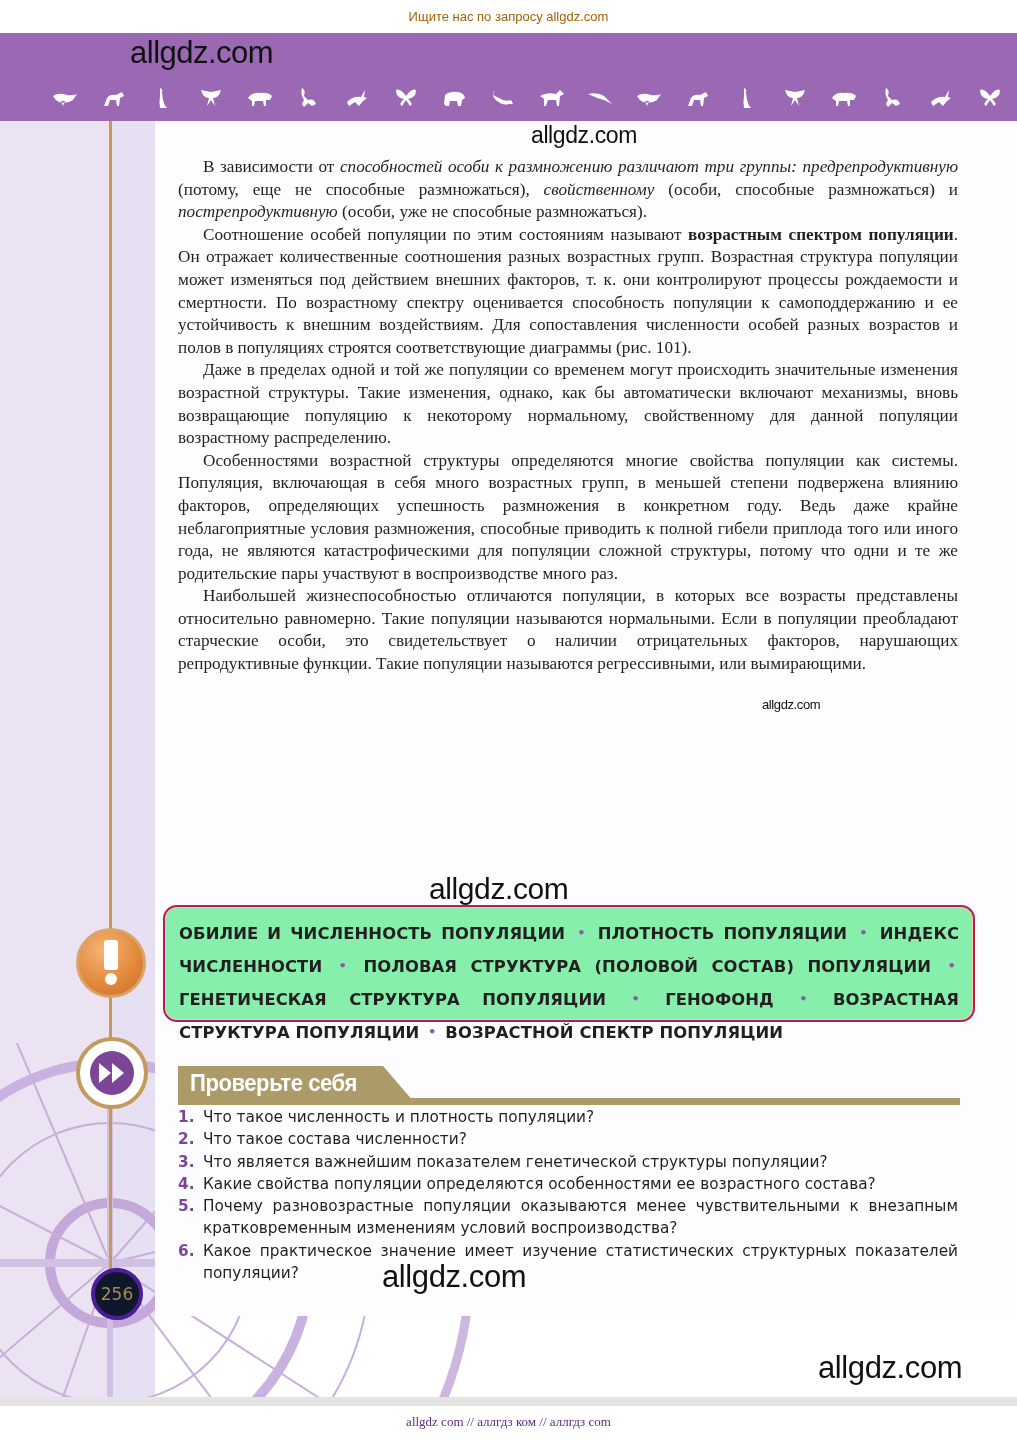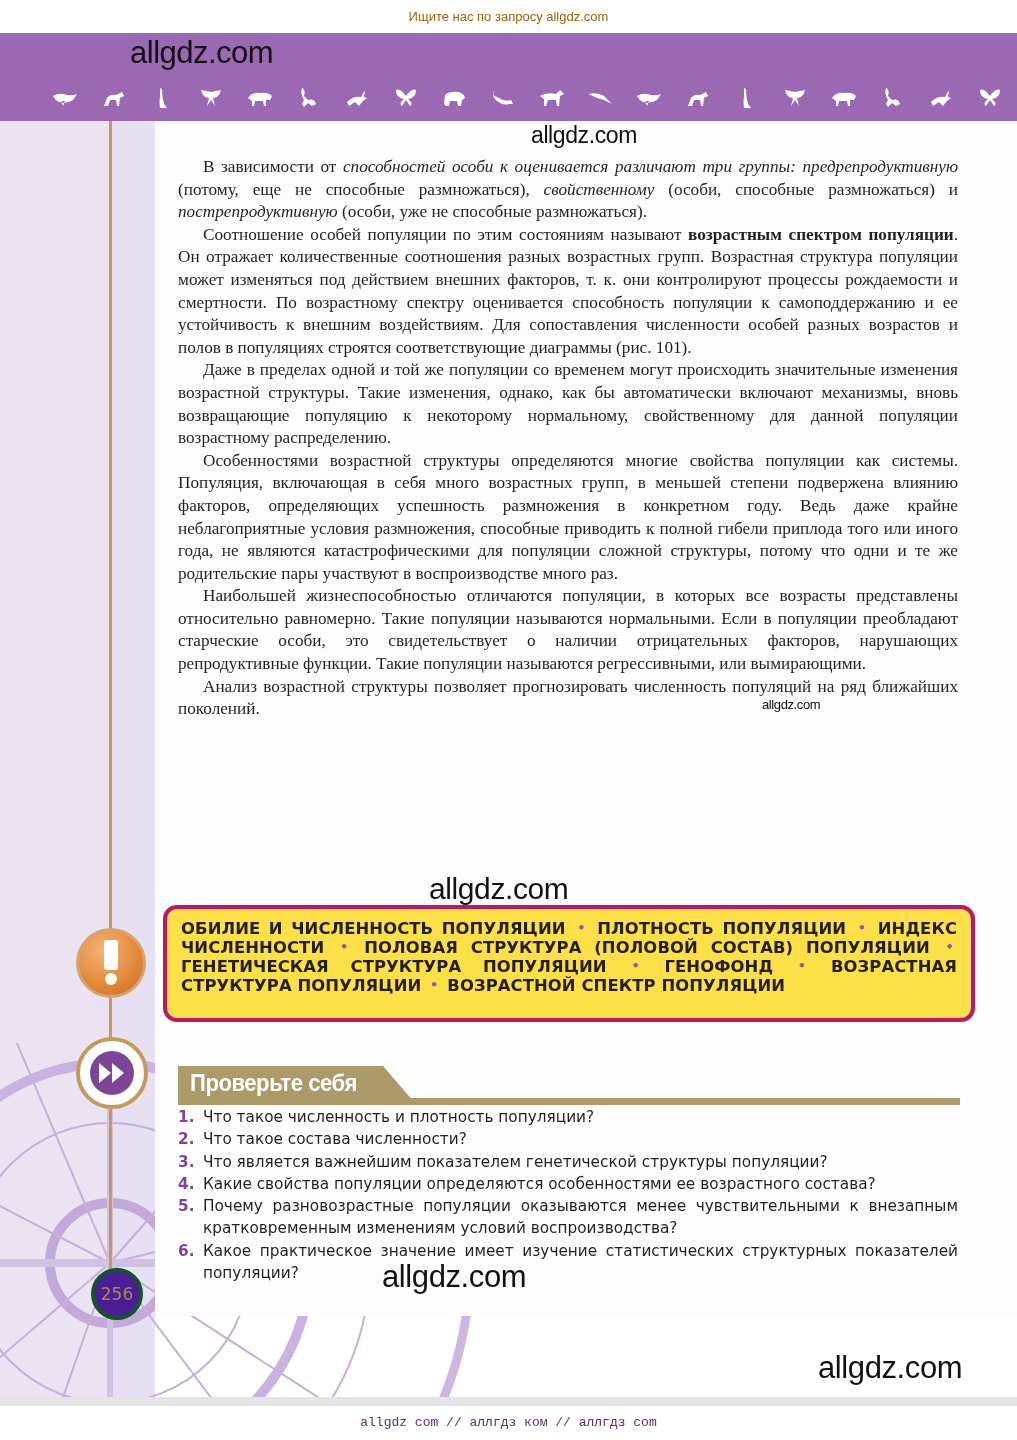--- a/index.html
+++ b/index.html
@@ -63,26 +63,26 @@
     .body-text {
       position: absolute; left: 178px; top: 122px; width: 780px;
       font-size: 17.2px; line-height: 22.6px; text-align: justify;
     }
     .body-text p { text-indent: 25px; margin: 0; }
     .body-text i { font-style: italic; }
     .body-text b { font-weight: bold; }
 
     .keyword-box {
       position: absolute; left: 163px; top: 872px; width: 812px; height: 117px;
-      background: #fde047;
-      border: 4px solid #be185d;
+      background: #86efac;
+      border: 2px solid #be185d;
       border-radius: 14px;
       padding: 11px 14px 0 14px;
       font-family: "DejaVu Sans", sans-serif; font-weight: bold;
-      font-size: 16.4px; line-height: 18px; color: #231f20;
+      font-size: 16.4px; line-height: 32px; color: #231f20;
       text-align: justify; text-align-last: left;
       letter-spacing: 0.1px;
       box-shadow: inset 0 0 0 1px #e9d6a4;
     }
     .keyword-box .sep { color: #8d5aa8; font-size: 13px; margin: 0 3px; position: relative; top: -2px; }
 
     .alert-icon {
       position: absolute; left: 76px; top: 895px; width: 70px; height: 70px; border-radius: 50%;
       background: radial-gradient(circle at 38% 30%, #f5b478 0%, #e38a3c 55%, #c86b26 100%);
       border: 3px solid #d9a469;
@@ -119,32 +119,32 @@
       position: absolute; left: 178px; top: 1073px; width: 780px;
       font-family: "DejaVu Sans", sans-serif; font-size: 15.3px; line-height: 22.3px;
       color: #231f20;
     }
     .q { display: flex; }
     .q-num { width: 25px; flex: none; color: #7c4597; font-weight: bold; }
     .q-text { flex: 1; text-align: justify; text-align-last: left; }
 
     .page-num {
       position: absolute; left: 91px; top: 1238px; width: 52px; height: 52px; border-radius: 50%;
-      background: #4c1d95; border: 4px solid #14532d;
+      background: #0f172a; border: 4px solid #4c1d95;
       display: flex; align-items: center; justify-content: center;
       font-family: "DejaVu Sans", sans-serif; font-size: 17px; color: #a58a52;
     }
 
     .bottom-gray {
       position: absolute; left: 0; top: 1397px; width: 1017px; height: 9px; background: #e4e4e4;
     }
     .footer {
       position: absolute; left: 0; top: 1410px; width: 1017px; height: 24px;
       display: flex; align-items: center; justify-content: center;
-      font-family: Liberation Mono, monospace; font-size: 13px; color: #5b2c83;
+      font-family: Liberation Serif, serif; font-size: 13px; color: #5b2c83;
     }
   </style>
 </head>
 <body>
 
 <div class="top-note">Ищите нас по запросу allgdz.com</div>
 
 <div class="page">
   <div class="header-band">
     <div class="header-wm">allgdz.com</div>
@@ -276,26 +276,25 @@
     </g>
   </svg>
 
   <div class="text-panel"></div>
   <div class="gold-line"></div>
 </div>
 
 <div class="wm" style="left:531px; top:122px; font-size:23px;">allgdz.com</div>
 
 <div class="body-text" style="top:156px;">
-  <p><span>В зависимости от </span><i>способностей особи к оценивается различают три группы: предрепродуктивную</i><span> (потому, еще не способные размножаться), </span><i>свойственному</i><span> (особи, способные размножаться) и </span><i>пострепродуктивную</i><span> (особи, уже не способные размножаться).</span></p>
+  <p><span>В зависимости от </span><i>способностей особи к размножению различают три группы: предрепродуктивную</i><span> (потому, еще не способные размножаться), </span><i>свойственному</i><span> (особи, способные размножаться) и </span><i>пострепродуктивную</i><span> (особи, уже не способные размножаться).</span></p>
   <p><span>Соотношение особей популяции по этим состояниям называют </span><b>возрастным спектром популяции</b><span>. Он отражает количественные соотношения разных возрастных групп. Возрастная структура популяции может изменяться под действием внешних факторов, т. к. они контролируют процессы рождаемости и смертности. По возрастному спектру оценивается способность популяции к самоподдержанию и ее устойчивость к внешним воздействиям. Для сопоставления численности особей разных возрастов и полов в популяциях строятся соответствующие диаграммы (рис. 101).</span></p>
   <p>Даже в пределах одной и той же популяции со временем могут происходить значительные изменения возрастной структуры. Такие изменения, однако, как бы автоматически включают механизмы, вновь возвращающие популяцию к некоторому нормальному, свойственному для данной популяции возрастному распределению.</p>
   <p>Особенностями возрастной структуры определяются многие свойства популяции как системы. Популяция, включающая в себя много возрастных групп, в меньшей степени подвержена влиянию факторов, определяющих успешность размножения в конкретном году. Ведь даже крайне неблагоприятные условия размножения, способные приводить к полной гибели приплода того или иного года, не являются катастрофическими для популяции сложной структуры, потому что одни и те же родительские пары участвуют в воспроизводстве много раз.</p>
   <p>Наибольшей жизнеспособностью отличаются популяции, в которых все возрасты представлены относительно равномерно. Такие популяции называются нормальными. Если в популяции преобладают старческие особи, это свидетельствует о наличии отрицательных факторов, нарушающих репродуктивные функции. Такие популяции называются регрессивными, или вымирающими.</p>
-  <p>Анализ возрастной структуры позволяет прогнозировать численность популяций на ряд ближайших поколений.</p>
 </div>
 
 <div class="wm" style="left:762px; top:697px; font-size:13px;">allgdz.com</div>
 <div class="wm" style="left:429px; top:872px; font-size:30px;">allgdz.com</div>
 
 <div class="alert-icon" style="top:928px;">
   <svg width="20" height="46" viewBox="0 0 20 46">
     <rect x="3" y="0" width="14" height="30" rx="3" fill="#ffffff"></rect>
     <circle cx="10" cy="39" r="6" fill="#ffffff"></circle>
   </svg>

